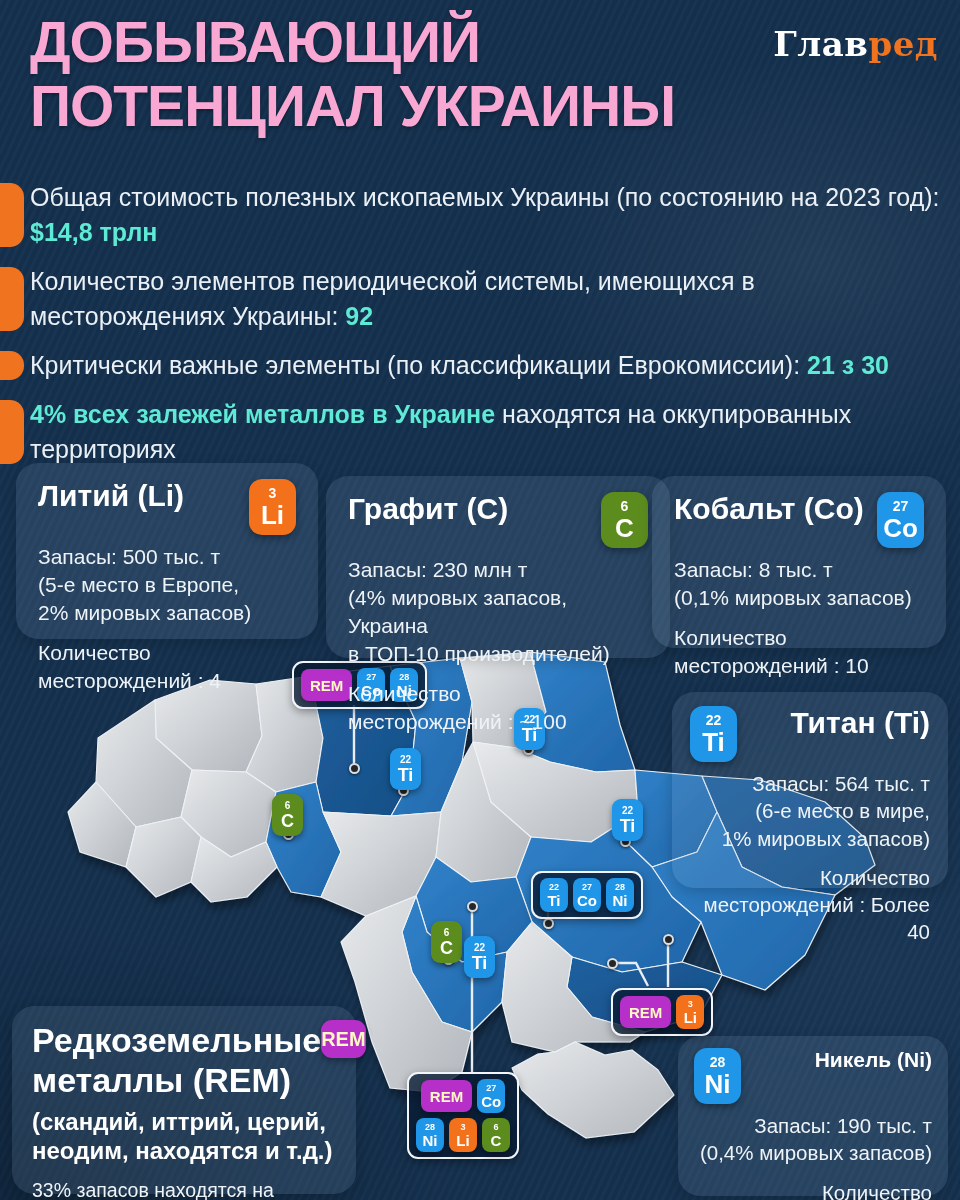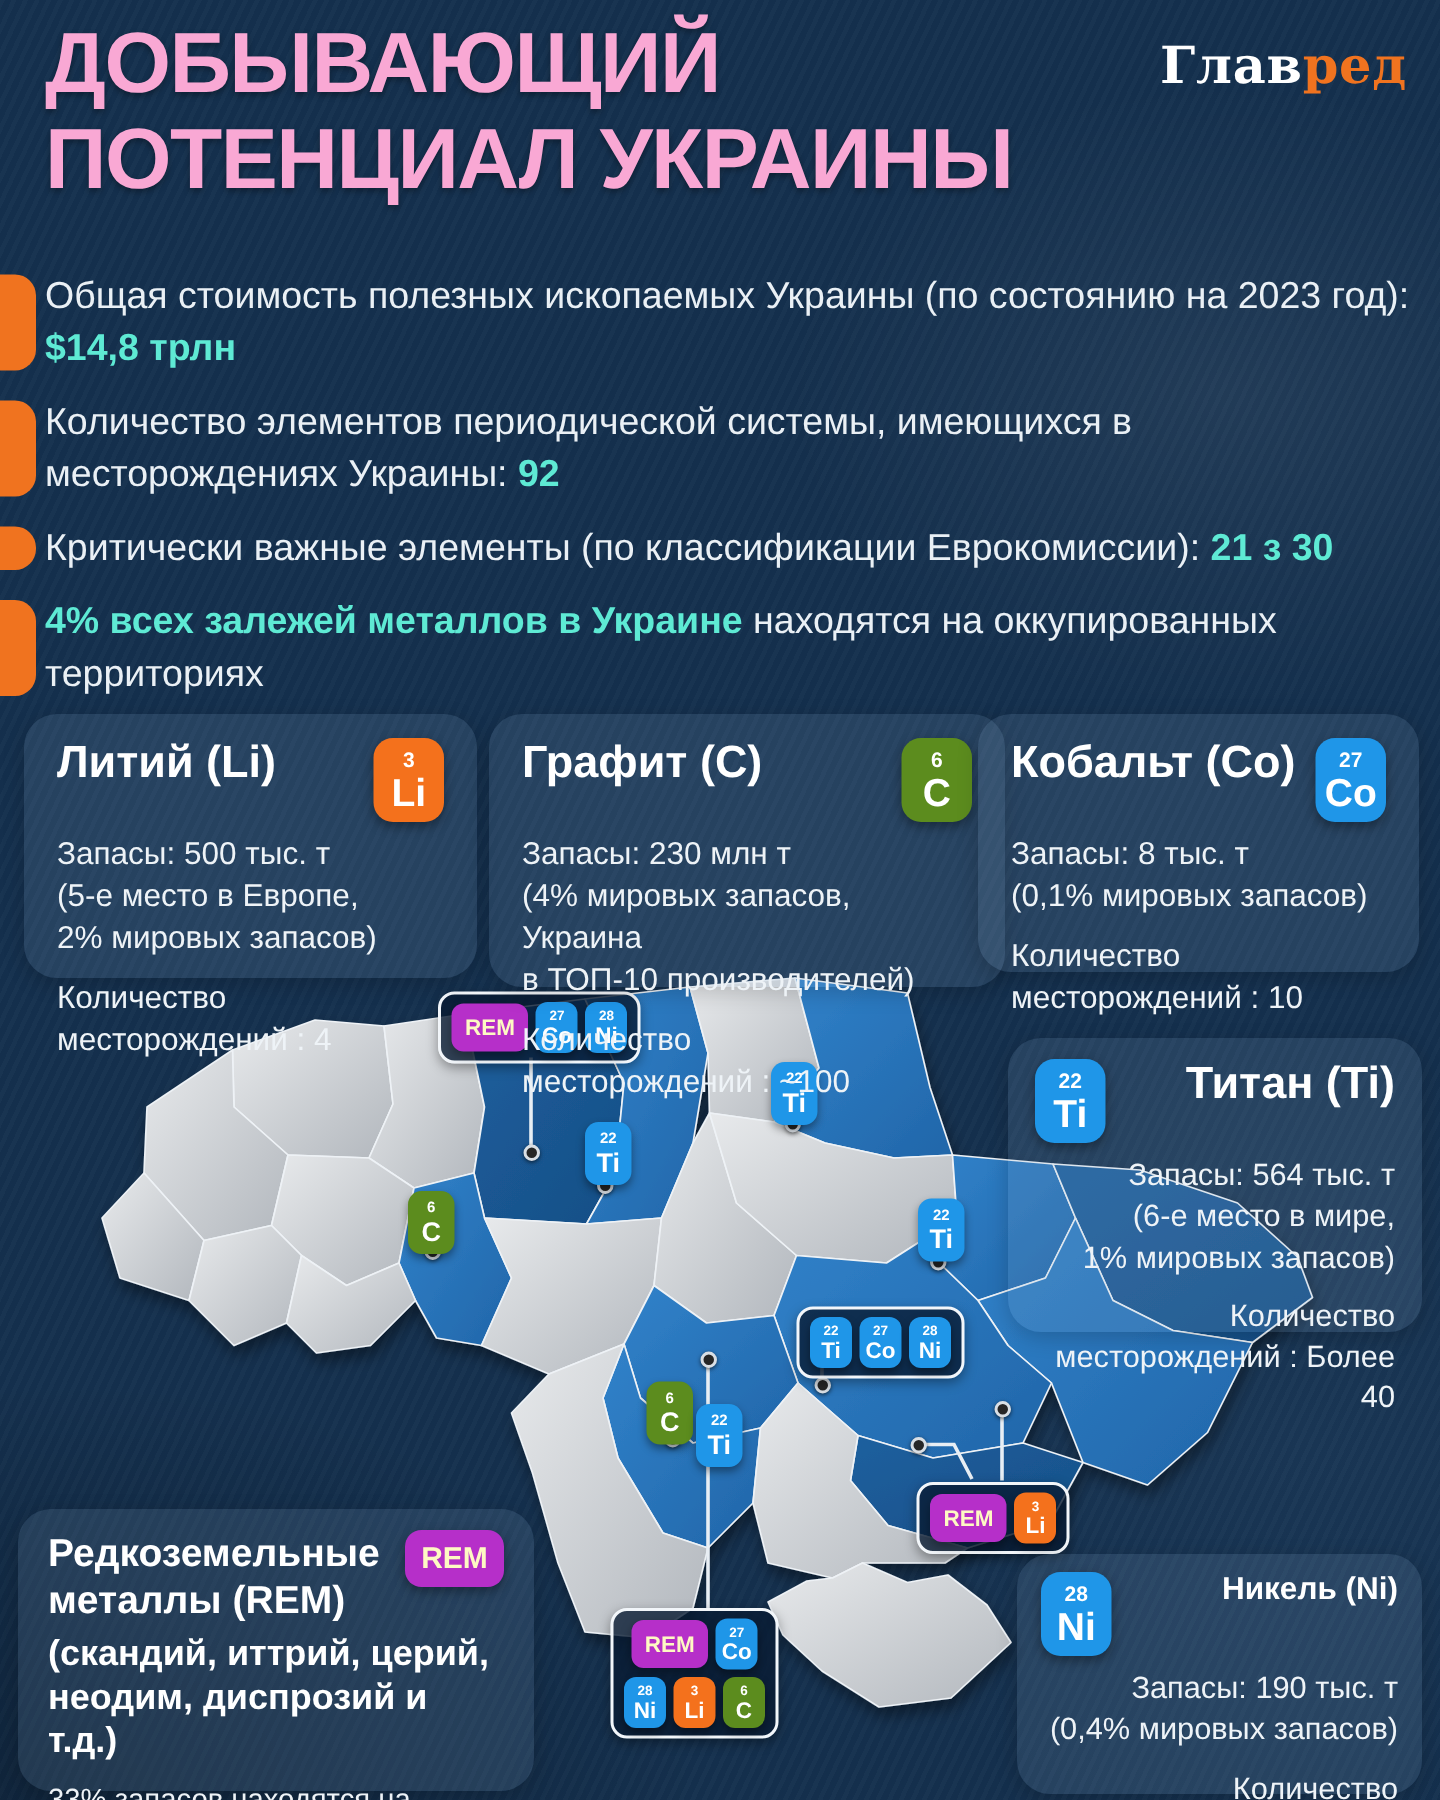--- a/index.html
+++ b/index.html
@@ -35,29 +35,29 @@
   .card.ralign{text-align:right;}
   .ctile{width:47px;height:56px;border-radius:13px;display:flex;flex-direction:column;align-items:center;
     justify-content:center;line-height:1;flex:0 0 auto;box-shadow:0 3px 7px rgba(0,0,0,.35);color:#fff;}
   .ctile i{font-style:normal;font-weight:700;font-size:14px;margin-bottom:2px;}
   .ctile b{font-size:26px;}
   .t-Li{background:var(--tileOrange,#f4711c);} .t-C{background:var(--tileGreen,#5c8c1e);}
   .t-Co,.t-Ti,.t-Ni{background:var(--tileBlue,#1f96e8);}
   .pill{background:var(--tileMagenta,#b62fc9);color:#fef9c3;font-weight:700;border-radius:9px;
     display:flex;align-items:center;justify-content:center;box-shadow:0 3px 7px rgba(0,0,0,.35);}
   .badge{width:66px;height:38px;font-size:20px;border-radius:11px;}
-  #card-li{left:16px;top:476px;width:302px;height:176px;}
+  #card-li{left:16px;top:463px;width:302px;height:176px;}
   #card-gr{left:326px;top:476px;width:344px;height:182px;}
   #card-co{left:652px;top:476px;width:294px;height:172px;}
   #card-ti{left:672px;top:692px;width:276px;height:196px;padding:14px 18px;}
   #card-rem{left:12px;top:1006px;width:344px;height:188px;padding:14px 20px;}
   #card-ni{left:678px;top:1036px;width:270px;height:160px;padding:12px 16px;}
   #card-ti p,#card-ni p{font-size:20.5px;margin-bottom:0;}
   #card-ni h2{font-size:21px;}
-  #card-rem h2{font-size:26px;line-height:1.18;white-space:pre-line;}
+  #card-rem h2{font-size:34px;line-height:1.18;white-space:pre-line;}
   #card-rem .sub{font-weight:700;font-size:24px;color:#fff;line-height:1.2;margin:2px 0 8px;}
   #card-rem .body{font-size:19.5px;}
   .map-wrap{position:absolute;left:60px;top:640px;width:840px;height:520px;z-index:2;}
   .map-wrap svg{position:absolute;left:0;top:0;overflow:visible;}
   .dot{position:absolute;width:11px;height:11px;border-radius:50%;background:#262626;
     border:2px solid #d9dfe5;box-sizing:border-box;box-shadow:0 1px 3px rgba(0,0,0,.6);z-index:4;}
   .marker{position:absolute;z-index:5;}
   .marker.boxed{border:2px solid #f2f6fa;border-radius:11px;background:rgba(9,28,51,.8);
     padding:5px 7px;box-shadow:0 3px 8px rgba(0,0,0,.35);}
   .mrow{display:flex;gap:5px;align-items:center;justify-content:center;}
@@ -148,21 +148,21 @@
 месторождений : Более 40</p>
 </div>
 
 <div class="card" id="card-rem">
   <div class="trow">
       <h2>Редкоземельные
 металлы (REM)</h2>
     <div class="pill badge">REM</div>
     </div>
   <div class="sub" style="white-space:pre-line;">(скандий, иттрий, церий,
-неодим, диспрозий и т.д.)</div>
+неодим, находятся и т.д.)</div>
   <p class="body">33% запасов находятся на временно
 оккупированных территориях</p>
 </div>
 
 <div class="card ralign" id="card-ni">
   <div class="trow">
       <div class="ctile t-Ni">
         <i>28</i>
         <b>Ni</b>
       </div>

